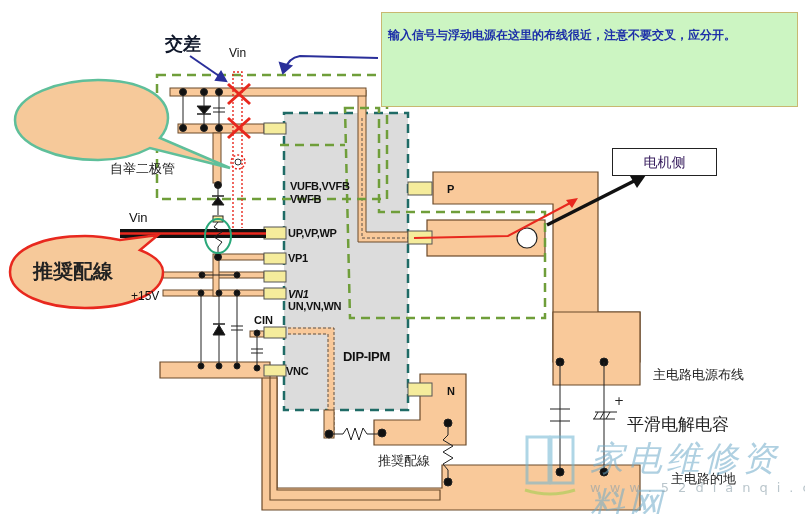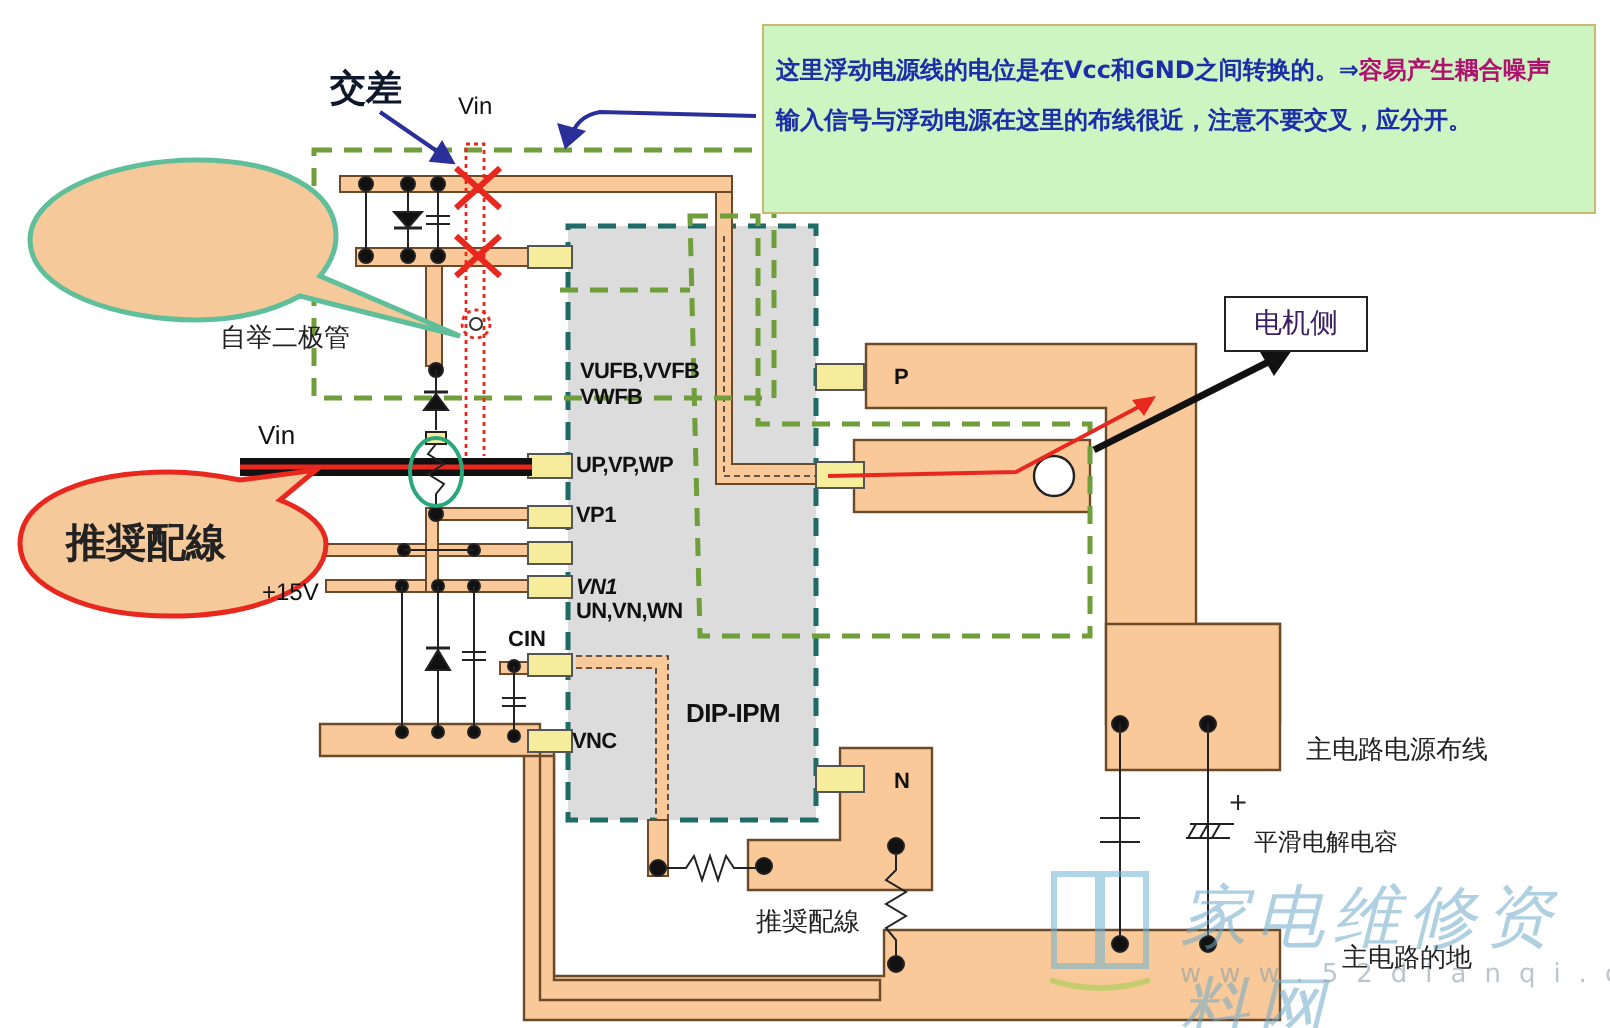--- a/index.html
+++ b/index.html
@@ -3,21 +3,21 @@
 <meta charset="utf-8">
 <style>
   html,body{margin:0;padding:0;background:#ffffff;}
   body{width:805px;height:514px;overflow:hidden;position:relative;font-family:"Liberation Sans","DejaVu Sans",sans-serif;}
   #stage{position:absolute;left:0;top:0;width:805px;height:514px;}
   .note{position:absolute;left:381px;top:12px;width:417px;height:95px;background:#ccf5c2;border:1px solid #c8b870;box-sizing:border-box;padding:14px 8px 0 6px;font-family:"DejaVu Sans",sans-serif;font-size:12px;line-height:17px;color:#1c2fa8;font-weight:bold;}
   .note .hl{color:#b0126f;}
   .note p{margin:0 0 8px 0;}
   .lbl{position:absolute;font-family:"DejaVu Sans",sans-serif;white-space:nowrap;}
   .pin{position:absolute;font-family:"Liberation Sans",sans-serif;font-size:11px;font-weight:bold;color:#111;white-space:nowrap;letter-spacing:-0.3px;}
-  .motor-box{position:absolute;left:612px;top:148px;width:72px;height:28px;border:1px solid #222;background:#fff;box-sizing:border-box;font-family:"DejaVu Sans",sans-serif;font-size:14px;text-align:center;line-height:26px;color:#3a2060;}
+  .motor-box{position:absolute;left:612px;top:148px;width:105px;height:28px;border:1px solid #222;background:#fff;box-sizing:border-box;font-family:"DejaVu Sans",sans-serif;font-size:14px;text-align:center;line-height:26px;color:#3a2060;}
   .watermark{position:absolute;left:590px;top:436px;font-family:"DejaVu Serif",serif;font-size:34px;color:rgba(110,170,200,0.55);letter-spacing:4px;font-style:italic;}
   .watermark-url{position:absolute;left:590px;top:480px;font-family:"DejaVu Sans",sans-serif;font-size:13px;color:rgba(140,160,170,0.6);letter-spacing:9px;}
 </style>
 </head>
 <body>
 
 <div id="stage">
 <svg width="805" height="514" viewBox="0 0 805 514" xmlns="http://www.w3.org/2000/svg" style="position:absolute;left:0;top:0;">
 
   <g>
@@ -216,24 +216,23 @@
 <div class="pin" style="left:288px;top:288px;font-style:italic;">VN1</div>
 <div class="pin" style="left:286px;top:365px;">VNC</div>
 <div class="pin" style="left:343px;top:349px;font-size:13px;">DIP-IPM</div>
 <div class="pin" style="left:447px;top:183px;">P</div>
 <div class="pin" style="left:447px;top:385px;">N</div>
 
 <div class="motor-box">电机侧</div>
 
 <div class="lbl" style="left:653px;top:366px;font-size:13px;color:#222;">主电路电源布线</div>
 <div class="lbl" style="left:614px;top:394px;font-size:12px;color:#222;">+</div>
-<div class="lbl" style="left:627px;top:413px;font-size:12px;color:#222;text-align:right;">平滑电解电容</div>
+<div class="lbl" style="left:627px;top:413px;font-size:17px;color:#222;text-align:right;">平滑电解电容</div>
 <div class="lbl" style="left:671px;top:470px;font-size:13px;color:#222;">主电路的地</div>
 <div class="lbl" style="left:378px;top:452px;font-size:13px;color:#222;">推奨配線</div>
 
 <div class="watermark">家电维修资料网</div>
 <div class="watermark-url">www.52dianqi.com</div>
 
 <div class="note">
-  <p><span>这里浮动电源线的电位是在Vcc和GND之间转换的。⇒</span><span class="hl">容易产生耦合噪声</span></p>
   <p>输入信号与浮动电源在这里的布线很近，注意不要交叉，应分开。</p>
 </div>
 </div>
 
 </body></html>

